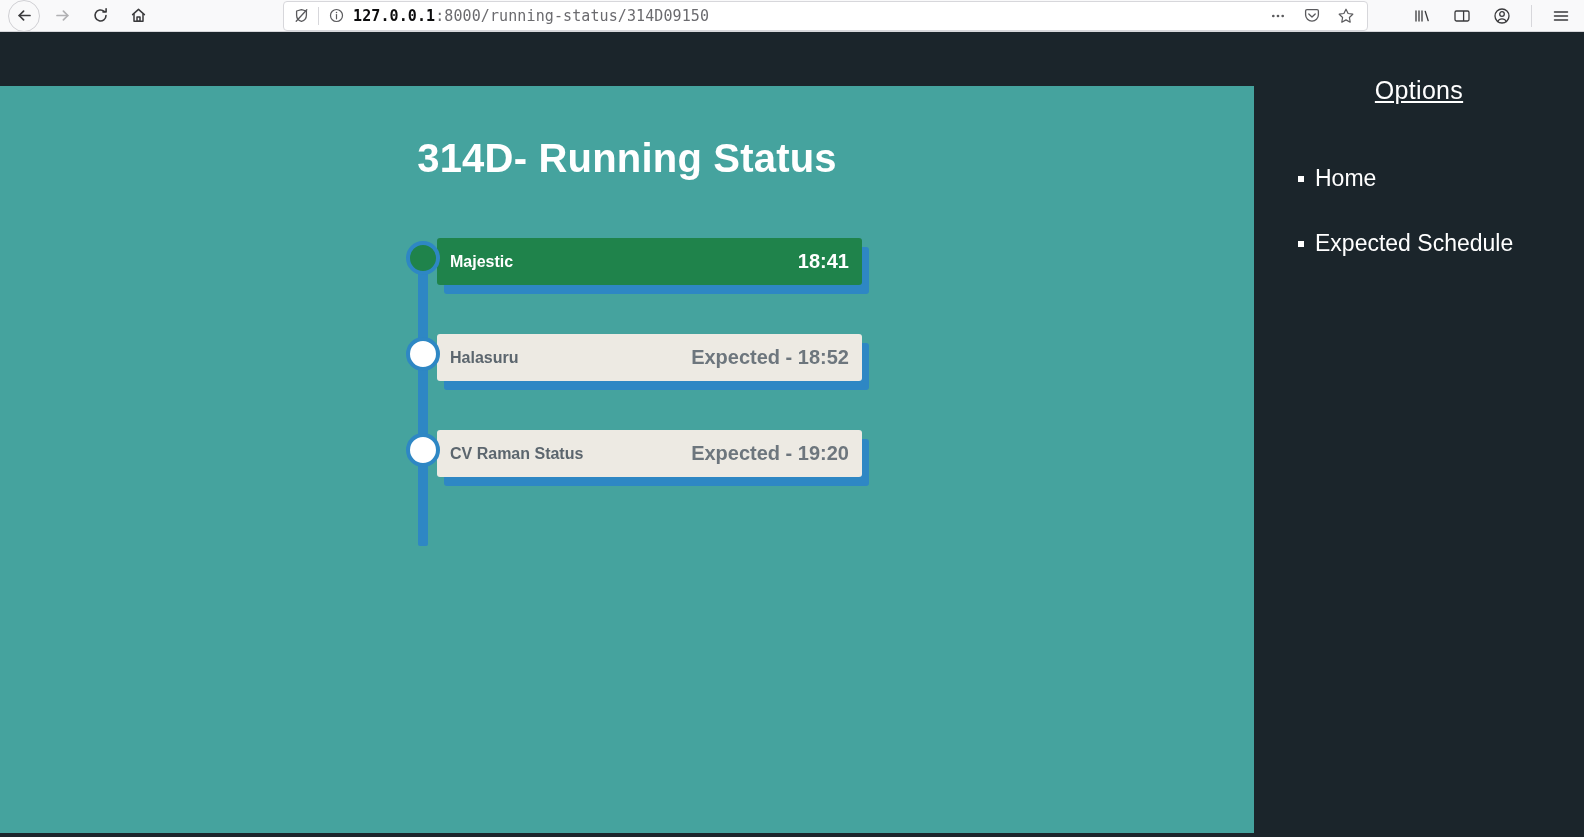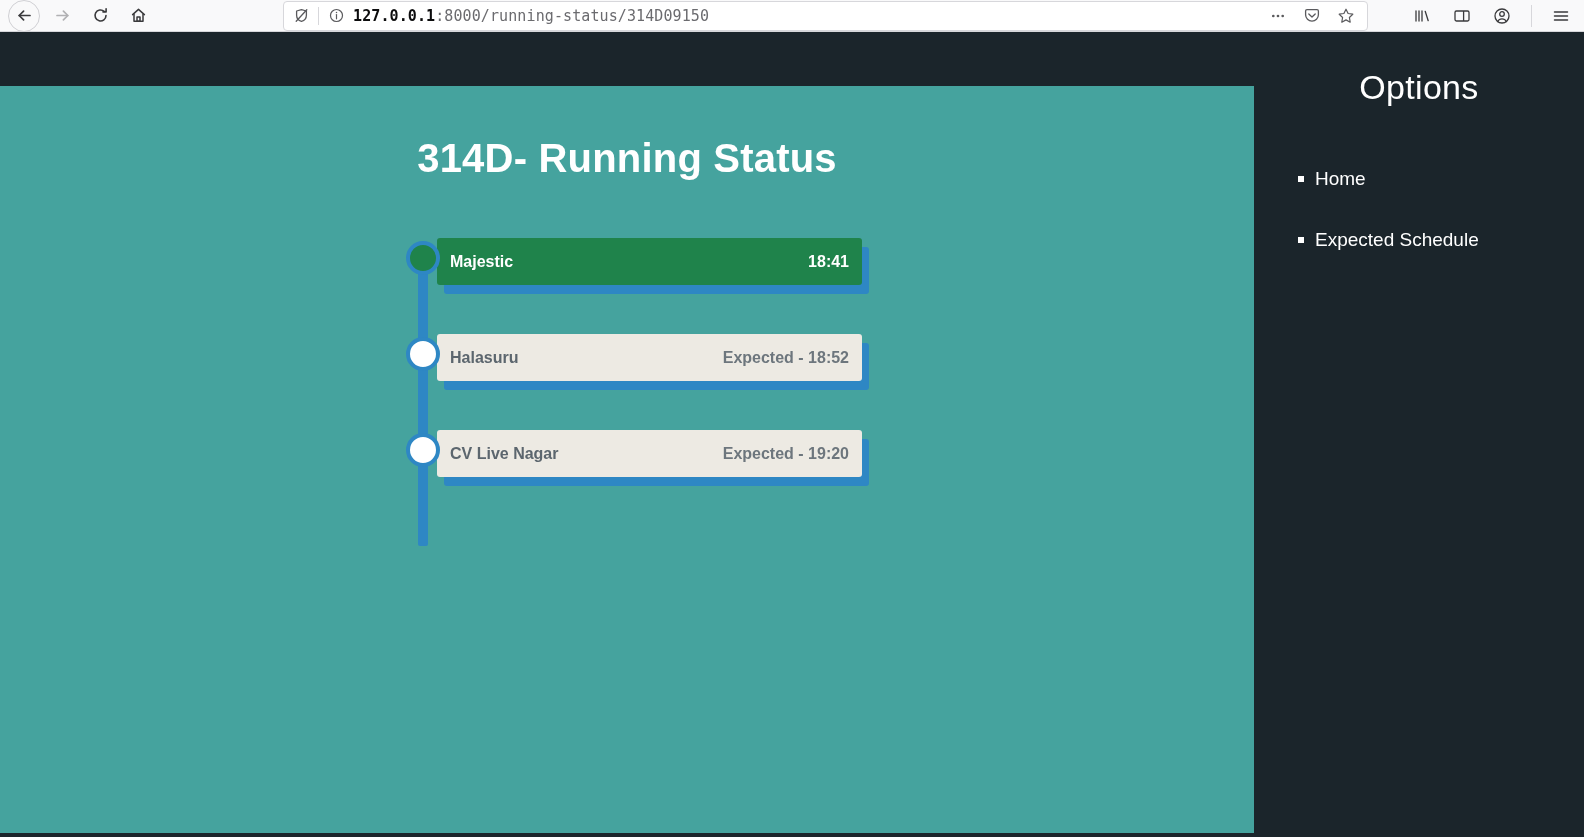--- a/index.html
+++ b/index.html
@@ -171,67 +171,68 @@
   .stop.current .card {
     background: #1f834b;
     box-shadow: 7px 9px 0 0 #2e87c4;
   }
   .card .stop-name {
     font-size: 16px;
     font-weight: bold;
     color: #5c666e;
   }
   .card .stop-time {
-    font-size: 16px;
+    font-size: 20px;
     font-weight: bold;
     color: #6d767d;
   }
   .stop.current .card .stop-name,
   .stop.current .card .stop-time {
     color: #ffffff;
   }
 
   
   .sidebar {
     position: absolute;
     top: 0;
     left: 1254px;
     width: 330px;
     height: 799px;
     background: #1b252b;
     color: #ffffff;
   }
   .sidebar-title {
     text-align: center;
-    margin-top: 30px;
-    font-size: 34px;
+    margin-top: 38px;
+    font-size: 25px;
     font-weight: normal;
     color: #ffffff;
     letter-spacing: 0.3px;
+    text-decoration: underline;
   }
   .sidebar-list {
     margin-top: 62px;
     list-style: none;
     padding-left: 44px;
   }
   .sidebar-item {
     display: flex;
     align-items: center;
     gap: 11px;
     margin-bottom: 42px;
   }
   .bullet {
     width: 6px;
     height: 6px;
     background: #ffffff;
     flex: 0 0 auto;
     display: block;
   }
   .sidebar-label {
-    font-size: 19px;
+    font-size: 23px;
     color: #ffffff;
     line-height: 1;
   }
 </style>
 </head>
 <body>
 
 <div class="browser-chrome">
 
   <div class="nav-buttons">
@@ -365,21 +366,21 @@
         <div class="card">
           <span class="stop-name">Halasuru</span>
           <span class="stop-time">Expected - 18:52</span>
         </div>
       </div>
 
 
       <div class="stop">
         <span class="dot"></span>
         <div class="card">
-          <span class="stop-name">CV Live Nagar</span>
+          <span class="stop-name">CV Raman Status</span>
           <span class="stop-time">Expected - 19:20</span>
         </div>
       </div>
     </div>
   </div>
 
   <div class="sidebar">
     <div class="sidebar-title">Options</div>
     <ul class="sidebar-list">
       <li class="sidebar-item">

